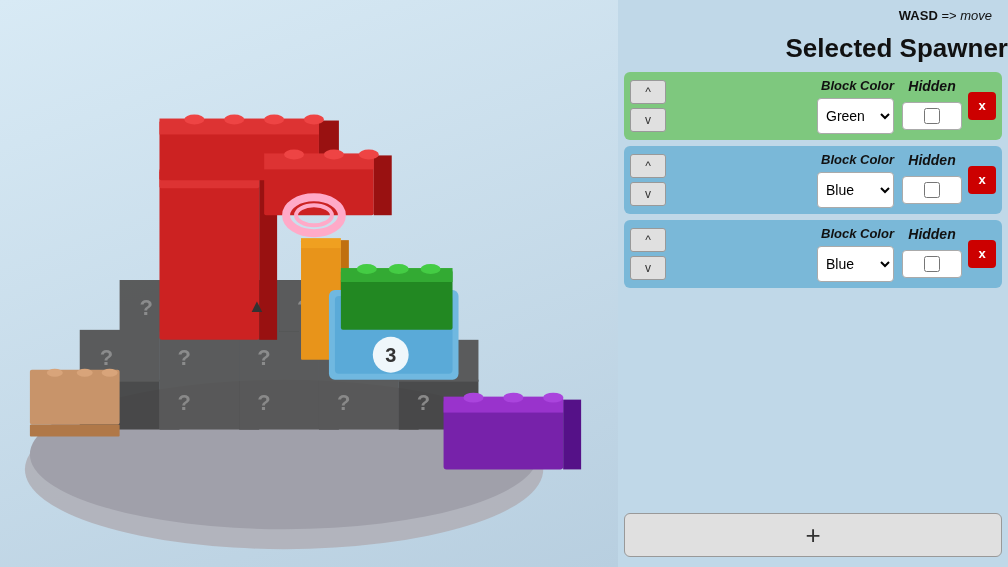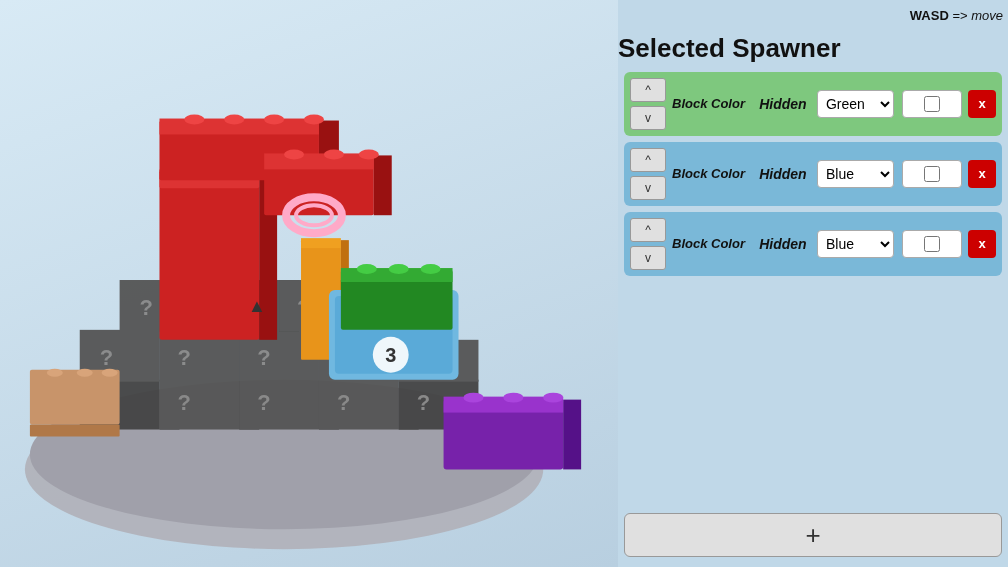--- a/index.html
+++ b/index.html
@@ -25,35 +25,35 @@
       width: 390px;
       background: #c0d8e8;
       display: flex;
       flex-direction: column;
       position: relative;
     }
 
     
     .key-hints {
       text-align: right;
-      padding: 6px 5px 2px 10px;
+      padding: 6px 16px 2px 10px;
       font-size: 13px;
       color: #111;
       line-height: 1.6;
     }
     .key-hints .key {
       font-weight: bold;
     }
     .key-hints em {
       font-style: italic;
     }
 
     
     .spawner-title {
-      text-align: left;
+      text-align: right;
       font-size: 26px;
       font-weight: bold;
       color: #111;
       padding: 4px 0 8px 0;
     }
 
     
     .spawner-list {
       display: flex;
       flex-direction: column;
@@ -89,22 +89,23 @@
       display: flex;
       align-items: center;
       justify-content: center;
       color: #333;
     }
 
     
     .spawner-middle {
       flex: 1;
       display: flex;
-      flex-direction: row;
+      flex-direction: column;
       gap: 4px;
+      align-items: flex-end;
     }
     .spawner-labels {
       display: flex;
       gap: 8px;
       align-items: center;
     }
     .label-block-color {
       font-size: 13px;
       font-style: italic;
       font-weight: bold;
@@ -119,21 +120,21 @@
       width: 60px;
       text-align: center;
     }
     .spawner-controls {
       display: flex;
       gap: 8px;
       align-items: center;
     }
     .color-select {
       flex: 1;
-      height: 28px;
+      height: 36px;
       border: 1px solid #aaa;
       border-radius: 4px;
       background: white;
       font-size: 14px;
       padding: 0 4px;
       cursor: pointer;
     }
     .hidden-checkbox-area {
       width: 60px;
       height: 28px;

